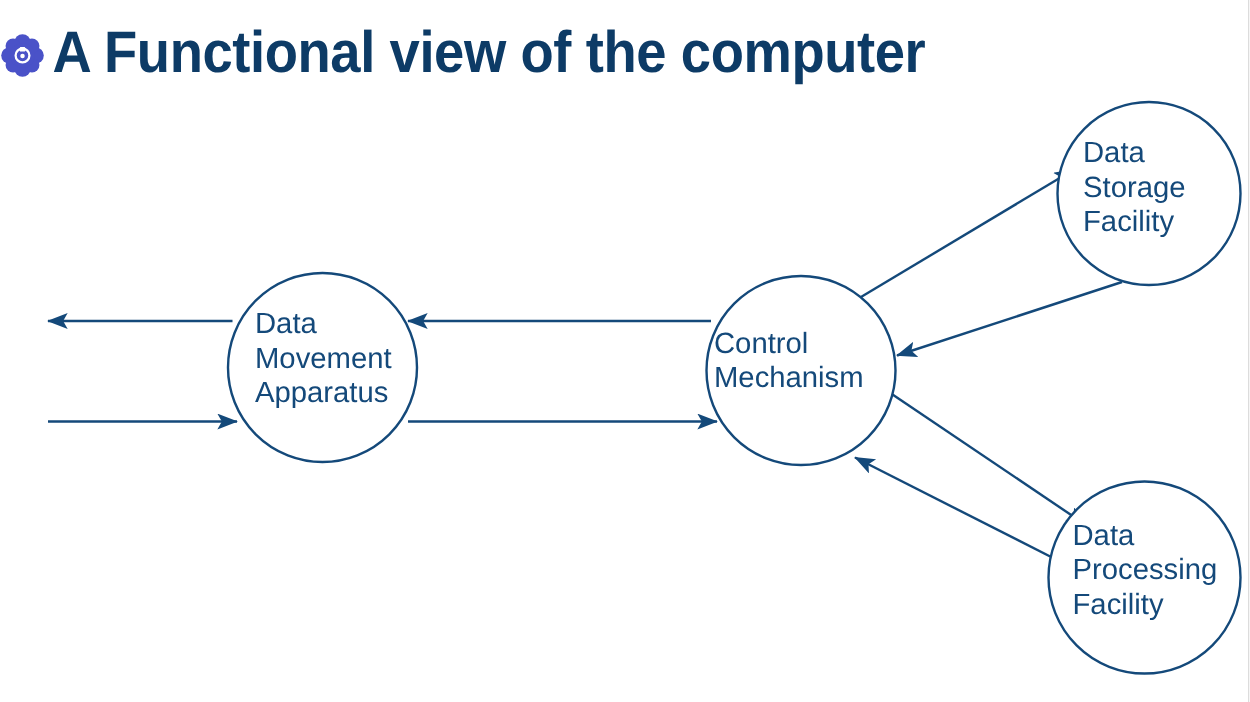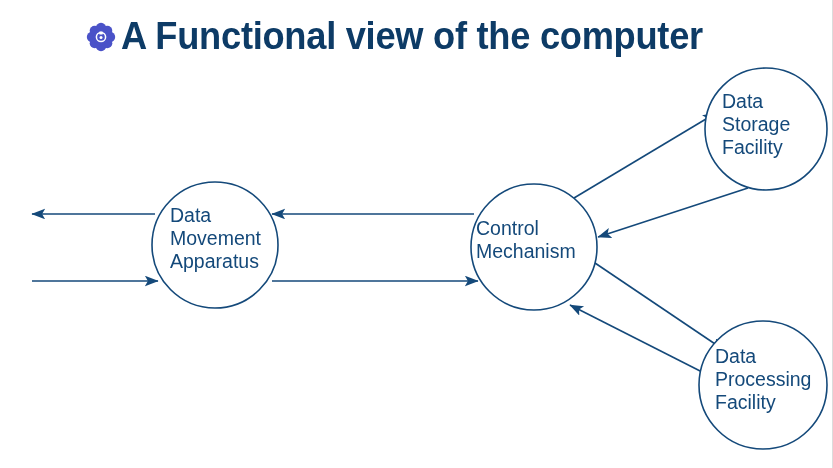--- a/index.html
+++ b/index.html
@@ -18,21 +18,21 @@
     box-sizing: border-box;
   }
   #title-bar {
     position: absolute;
     left: 0;
     top: 8px;
     width: 833px;
     height: 56px;
     display: flex;
     align-items: center;
-    justify-content: center;
+    justify-content: flex-start;
   }
   #title-row {
     display: flex;
     align-items: center;
     gap: 2px;
   }
   #bullet-icon {
     width: 30px;
     height: 30px;
     flex: 0 0 auto;

